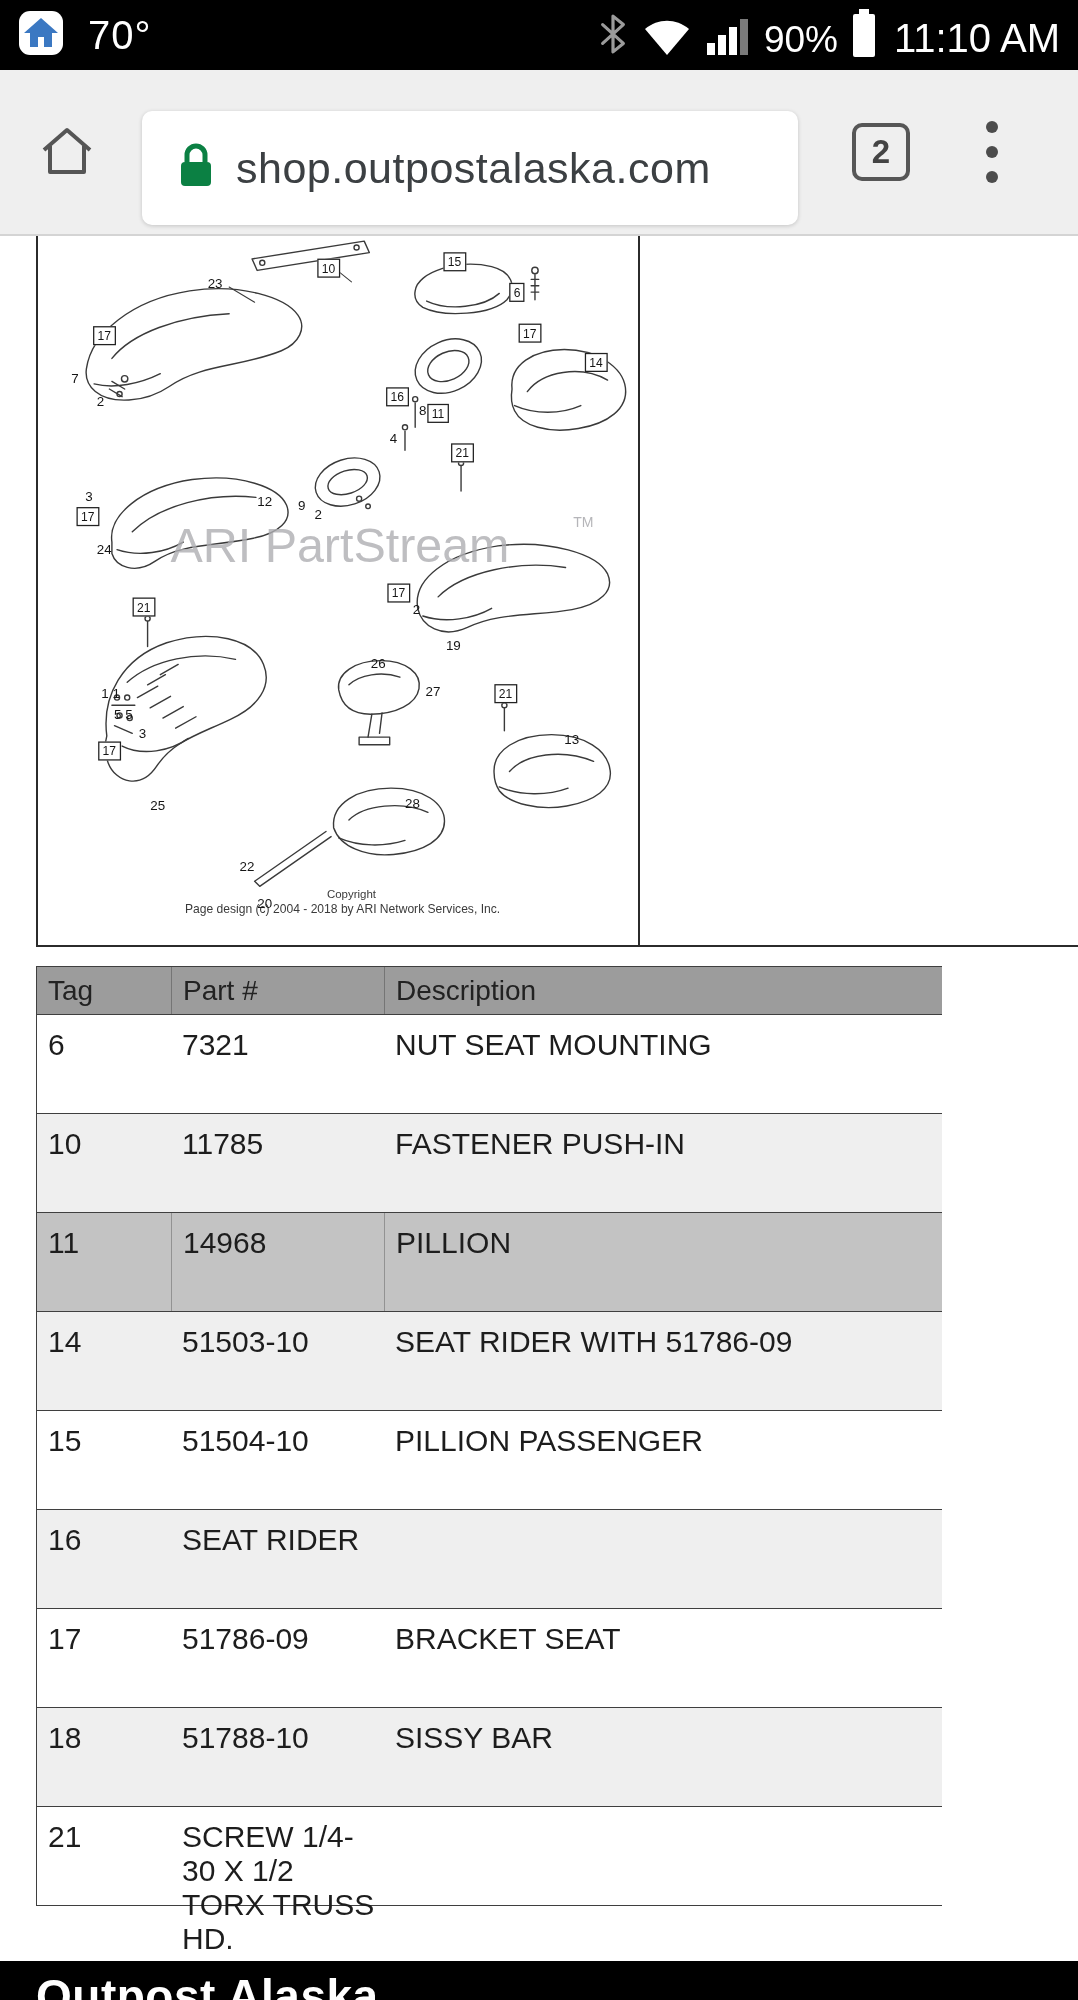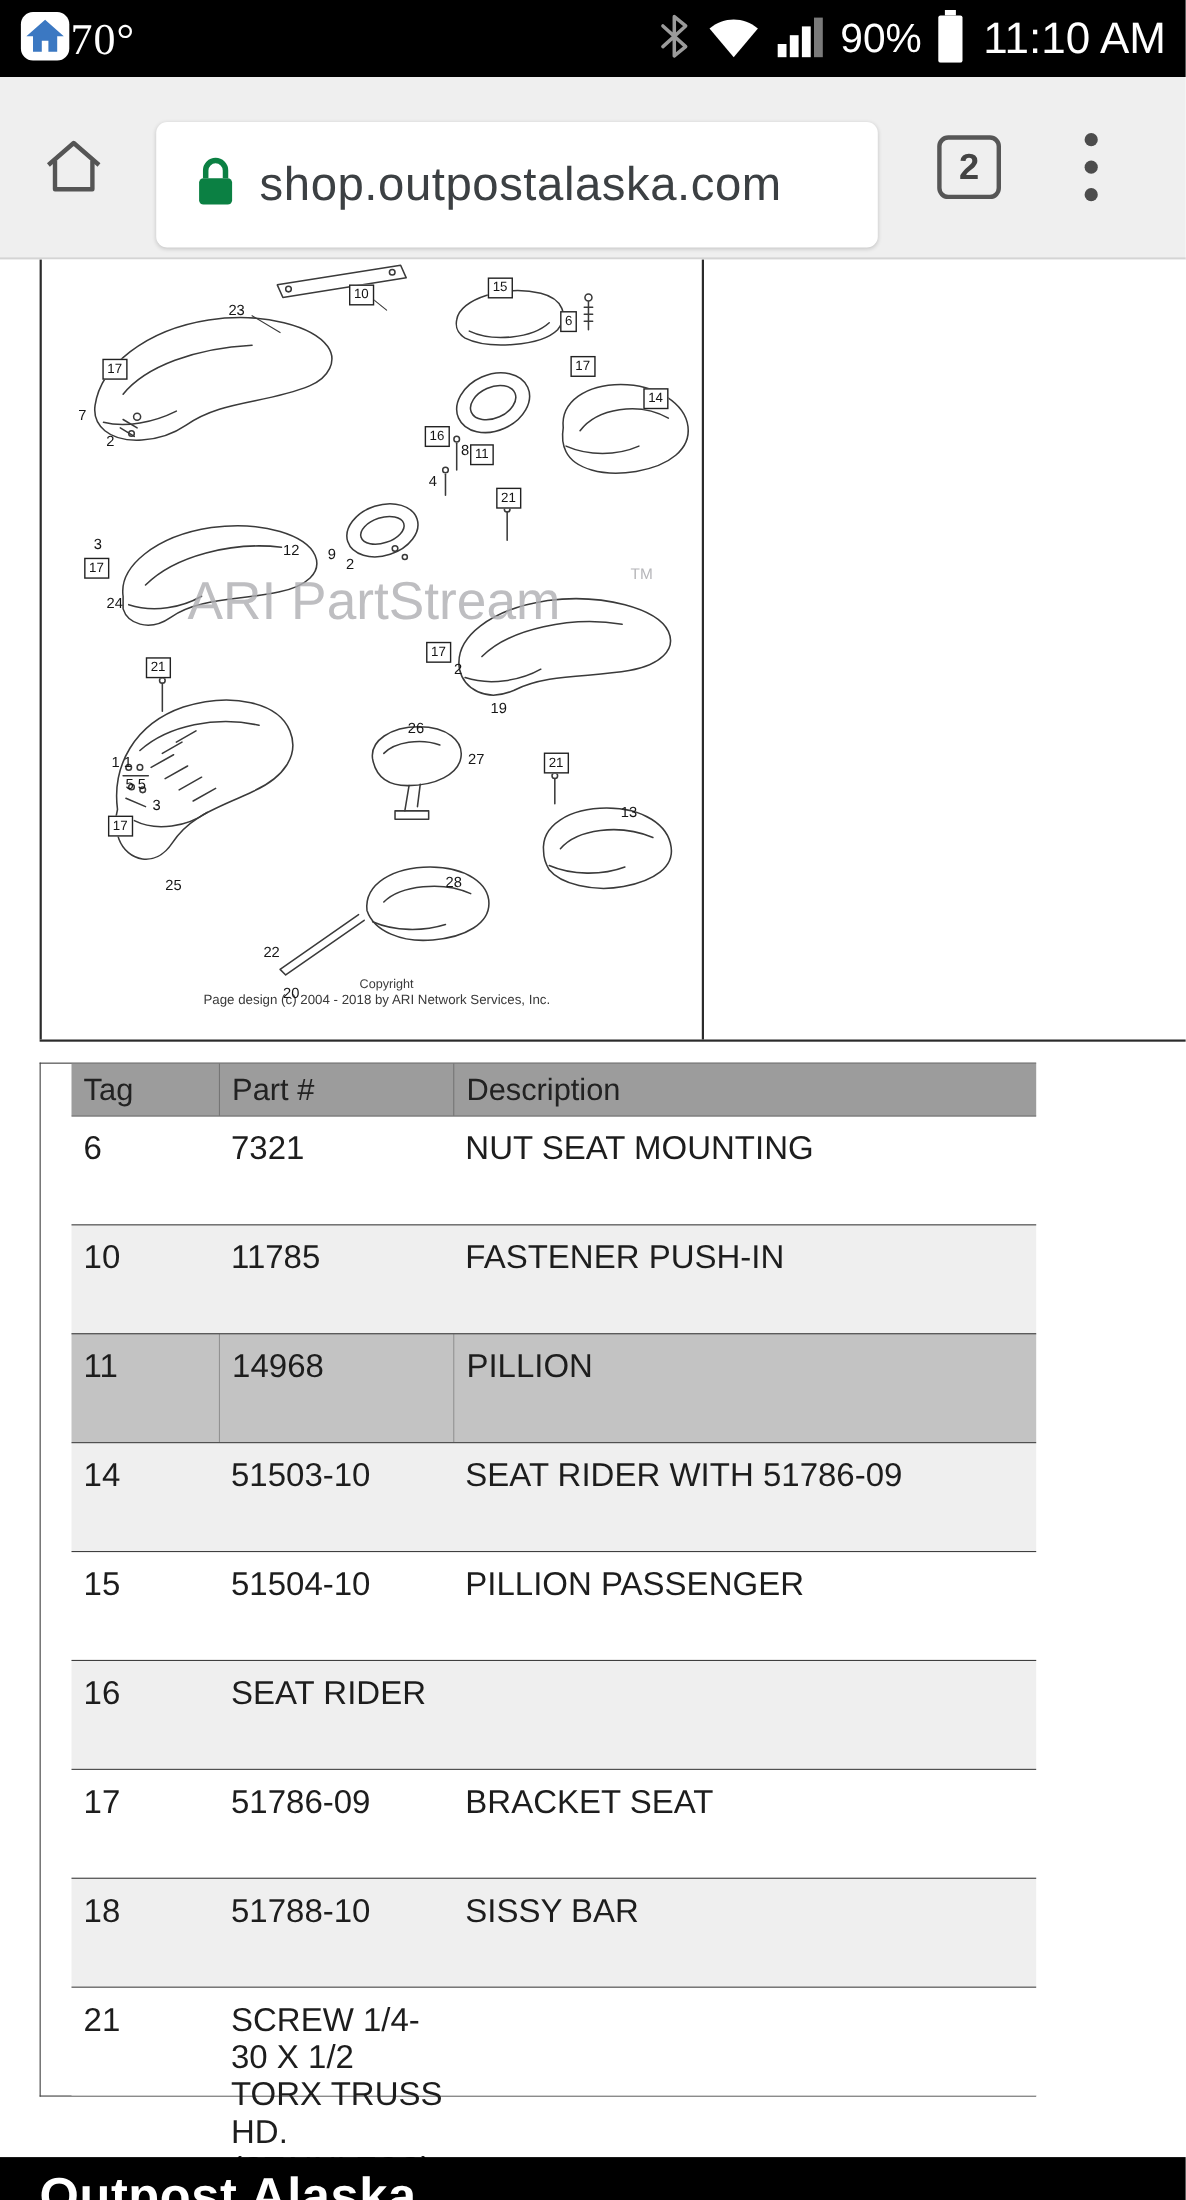--- a/index.html
+++ b/index.html
@@ -2,23 +2,23 @@
 <html><head>
 <meta charset="utf-8">
 <style>
   * { margin:0; padding:0; box-sizing:border-box; }
   html, body { width:1078px; height:2000px; overflow:hidden; background:#fff;
                font-family:"Liberation Sans", sans-serif; position:relative; }
 
   
   .status-bar { height:70px; background:#000; display:flex; align-items:center;
                 padding:0 18px; color:#fff; }
-  .sb-left { display:flex; align-items:center; gap:0;font-family:Liberation Serif, serif; }
+  .sb-left { display:flex; align-items:center; gap:24px; }
   .sb-temp { font-size:40px; font-weight:500; letter-spacing:1px; }
-  .sb-right { margin-left:auto; display:flex; align-items:center; gap:13px; }
+  .sb-right { margin-left:auto; display:flex; align-items:flex-end; gap:13px; }
   .sb-pct { font-size:37px; font-weight:500; }
   .sb-time { font-size:40px; font-weight:500; margin-left:4px; }
 
   
   .chrome { height:166px; background:#efefef; border-bottom:2px solid #d4d4d4;
             display:flex; align-items:center; padding:0 30px 0 34px; }
   .home-btn { width:66px; display:flex; justify-content:center; }
   .url-pill { margin-left:42px; width:656px; height:114px; background:#fff;
               border-radius:10px; box-shadow:0 1px 4px rgba(0,0,0,0.18);
               display:flex; align-items:center; padding:0 24px 0 34px; overflow:hidden;margin-top:32px; }
@@ -42,21 +42,21 @@
   .label-layer { position:absolute; left:0; top:0; width:474px; height:556px;
                  transform:scale(1.274); transform-origin:0 0; }
   .dlabel { position:absolute; transform:translate(-50%,-50%); font-size:10.5px;
             color:#161616; line-height:1; white-space:nowrap; }
   .dlabel.boxed { border:1px solid #222; background:#fff; padding:1.5px 2.5px;
                   font-size:9.5px; }
 
   
   .parts-table { margin:19px 0 0 36px; width:906px;
                  border-left:1px solid #3f3f3f; border-top:1px solid #3f3f3f;
-                 border-bottom:1px solid #3f3f3f;padding-left:28px; }
+                 border-bottom:1px solid #3f3f3f; }
   .prow { display:grid; grid-template-columns:134px 213px 1fr; }
   .prow.header { background:#9c9c9c; height:47px; }
   .prow.header .cell { display:flex; align-items:center; padding-left:11px;
                        font-size:28px; color:#222; }
   .prow.header .cell + .cell { border-left:1px solid rgba(0,0,0,0.25); }
   .prow.body-row { height:99px; border-top:1px solid #3f3f3f; }
   .prow.body-row .cell { padding:13px 6px 0 11px; font-size:30px; color:#1d1d1d; }
   .prow.plain { background:#fff; }
   .prow.alt { background:#efefef; }
   .prow.selected { background:#c3c3c3; }

